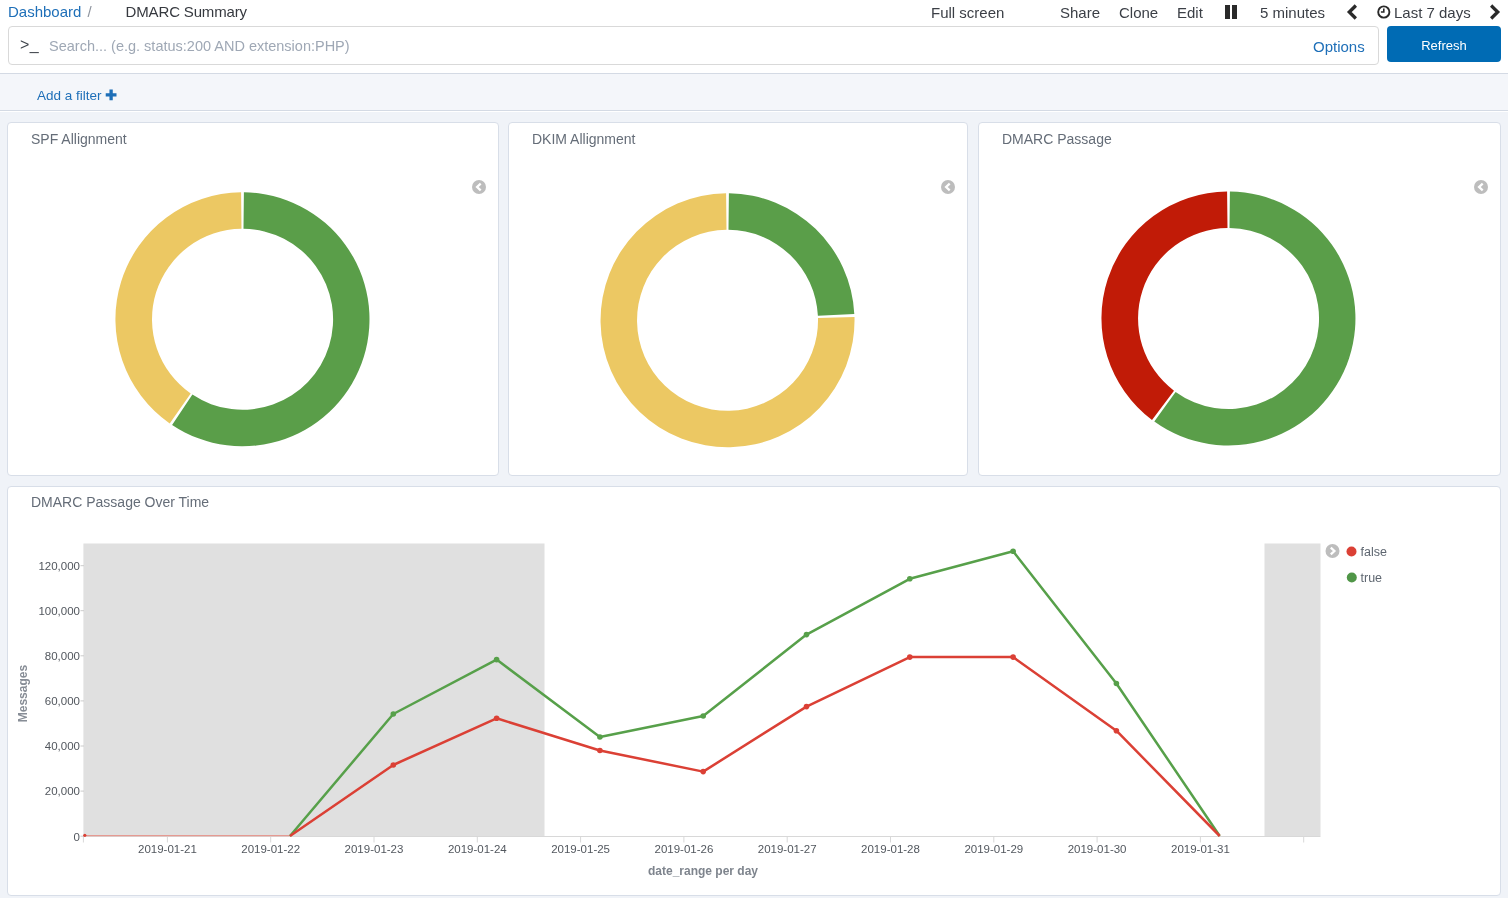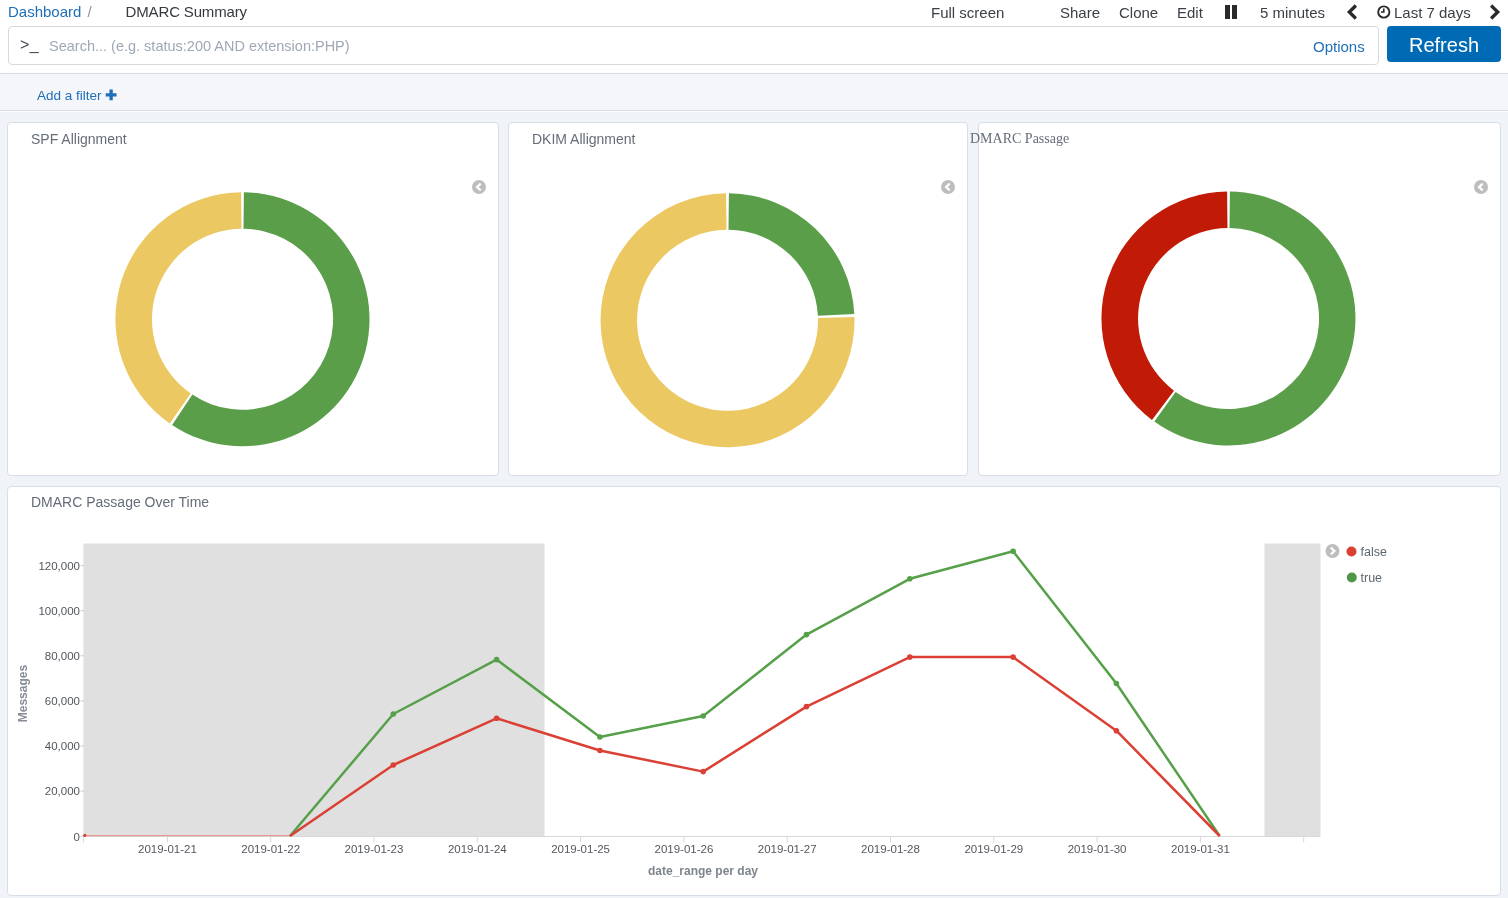--- a/index.html
+++ b/index.html
@@ -35,33 +35,33 @@
 </svg>
 <span class="abs navtxt" style="left:1394px;top:4px;">Last 7 days</span>
 <svg class="abs" style="left:1490px;top:4px;" width="12" height="16" viewBox="0 0 12 16">
   <path d="M2.3 2.7 L7.7 8 L2.3 13.3" fill="none" stroke="#2a2a2a" stroke-width="3.3" stroke-linecap="square" stroke-linejoin="miter"></path>
 </svg>
 
 <div class="abs" style="left:8px;top:26px;width:1371px;height:39px;background:#fff;border:1px solid #d9d9d9;border-radius:4px;box-sizing:border-box;"></div>
 <span class="abs" style="left:20px;top:36px;font-size:16px;color:#41464d;letter-spacing:0.5px;">&gt;_</span>
 <span class="abs" style="left:49px;top:38px;font-size:14.5px;color:#9fa8b5;">Search... (e.g. status:200 AND extension:PHP)</span>
 <a class="abs blue" style="left:1313px;top:38px;font-size:15px;">Options</a>
-<div class="abs" style="left:1387px;top:26px;width:114px;height:36px;background:#006bb4;border-radius:4px;color:#fff;font-size:20px;text-align:center;line-height:39px;">Refresh</div>
+<div class="abs" style="left:1387px;top:26px;width:114px;height:36px;background:#006bb4;border-radius:4px;color:#fff;font-size:13px;text-align:center;line-height:39px;">Refresh</div>
 
 <div class="abs" style="left:0;top:73px;width:1508px;height:38px;background:#f4f6fa;border-top:1px solid #d4dae4;border-bottom:1px solid #d4dae4;box-sizing:border-box;"></div>
 <a class="abs blue" style="left:13px;top:87px;font-size:13.5px;margin-left:24px;">Add a filter <b style="font-size:14px;">✚</b></a>
 
 <div class="abs" style="left:0;top:112px;width:1508px;height:786px;background:#f0f3f8;"></div>
 
 <div class="panel" style="left:7px;top:122px;width:492px;height:354px;"></div>
 <div class="panel" style="left:508px;top:122px;width:460px;height:354px;"></div>
 <div class="panel" style="left:978px;top:122px;width:523px;height:354px;"></div>
 <span class="ptitle" style="left:15px;top:131px;">SPF Allignment</span>
 <span class="ptitle" style="left:516px;top:131px;">DKIM Allignment</span>
-<span class="ptitle" style="left:954px;top:131px;font-family:Liberation Serif, serif;">DMARC Passage</span>
+<span class="ptitle" style="left:986px;top:131px;">DMARC Passage</span>
 
 <svg class="expbtn" style="left:472px;top:180px;" width="14" height="14" viewBox="0 0 14 14">
   <circle cx="7" cy="7" r="7" fill="#bdbdbd"></circle>
     <path d="M8.7 3.6 L5.1 7 L8.7 10.4" fill="none" stroke="#fff" stroke-width="2.3"></path>
 </svg>
 <svg class="expbtn" style="left:941px;top:180px;" width="14" height="14" viewBox="0 0 14 14">
   <circle cx="7" cy="7" r="7" fill="#bdbdbd"></circle>
     <path d="M8.7 3.6 L5.1 7 L8.7 10.4" fill="none" stroke="#fff" stroke-width="2.3"></path>
 </svg>
 <svg class="expbtn" style="left:1474px;top:180px;" width="14" height="14" viewBox="0 0 14 14">

